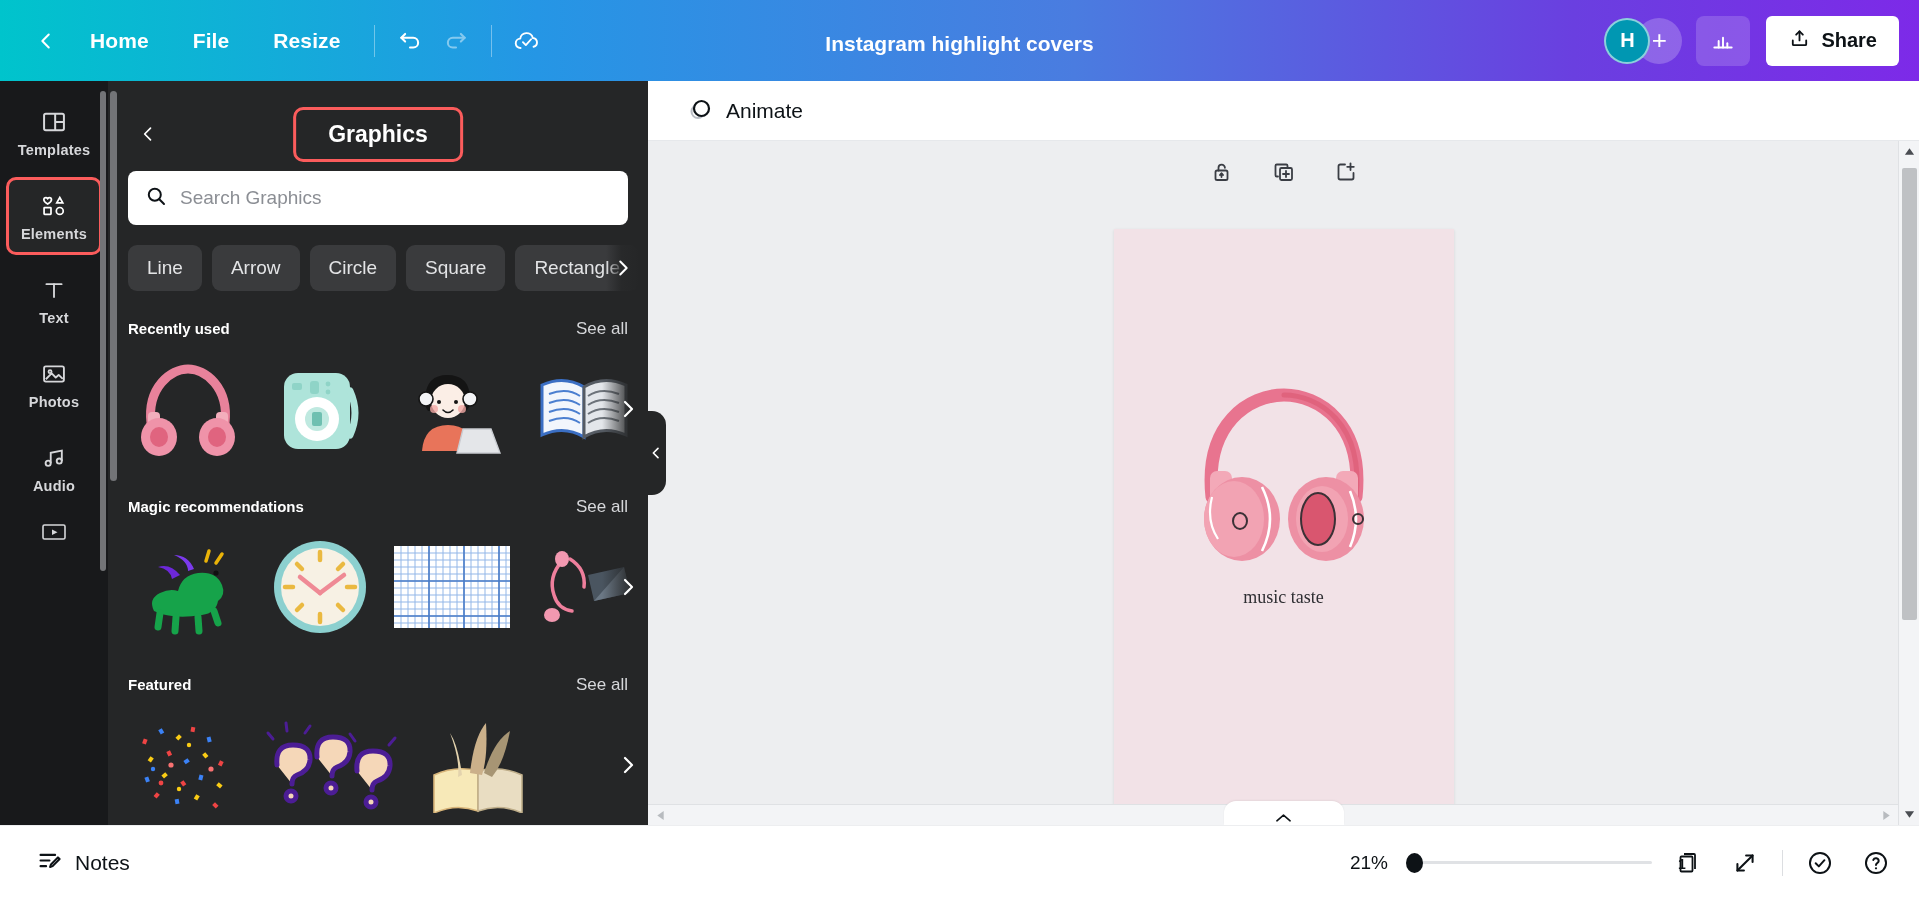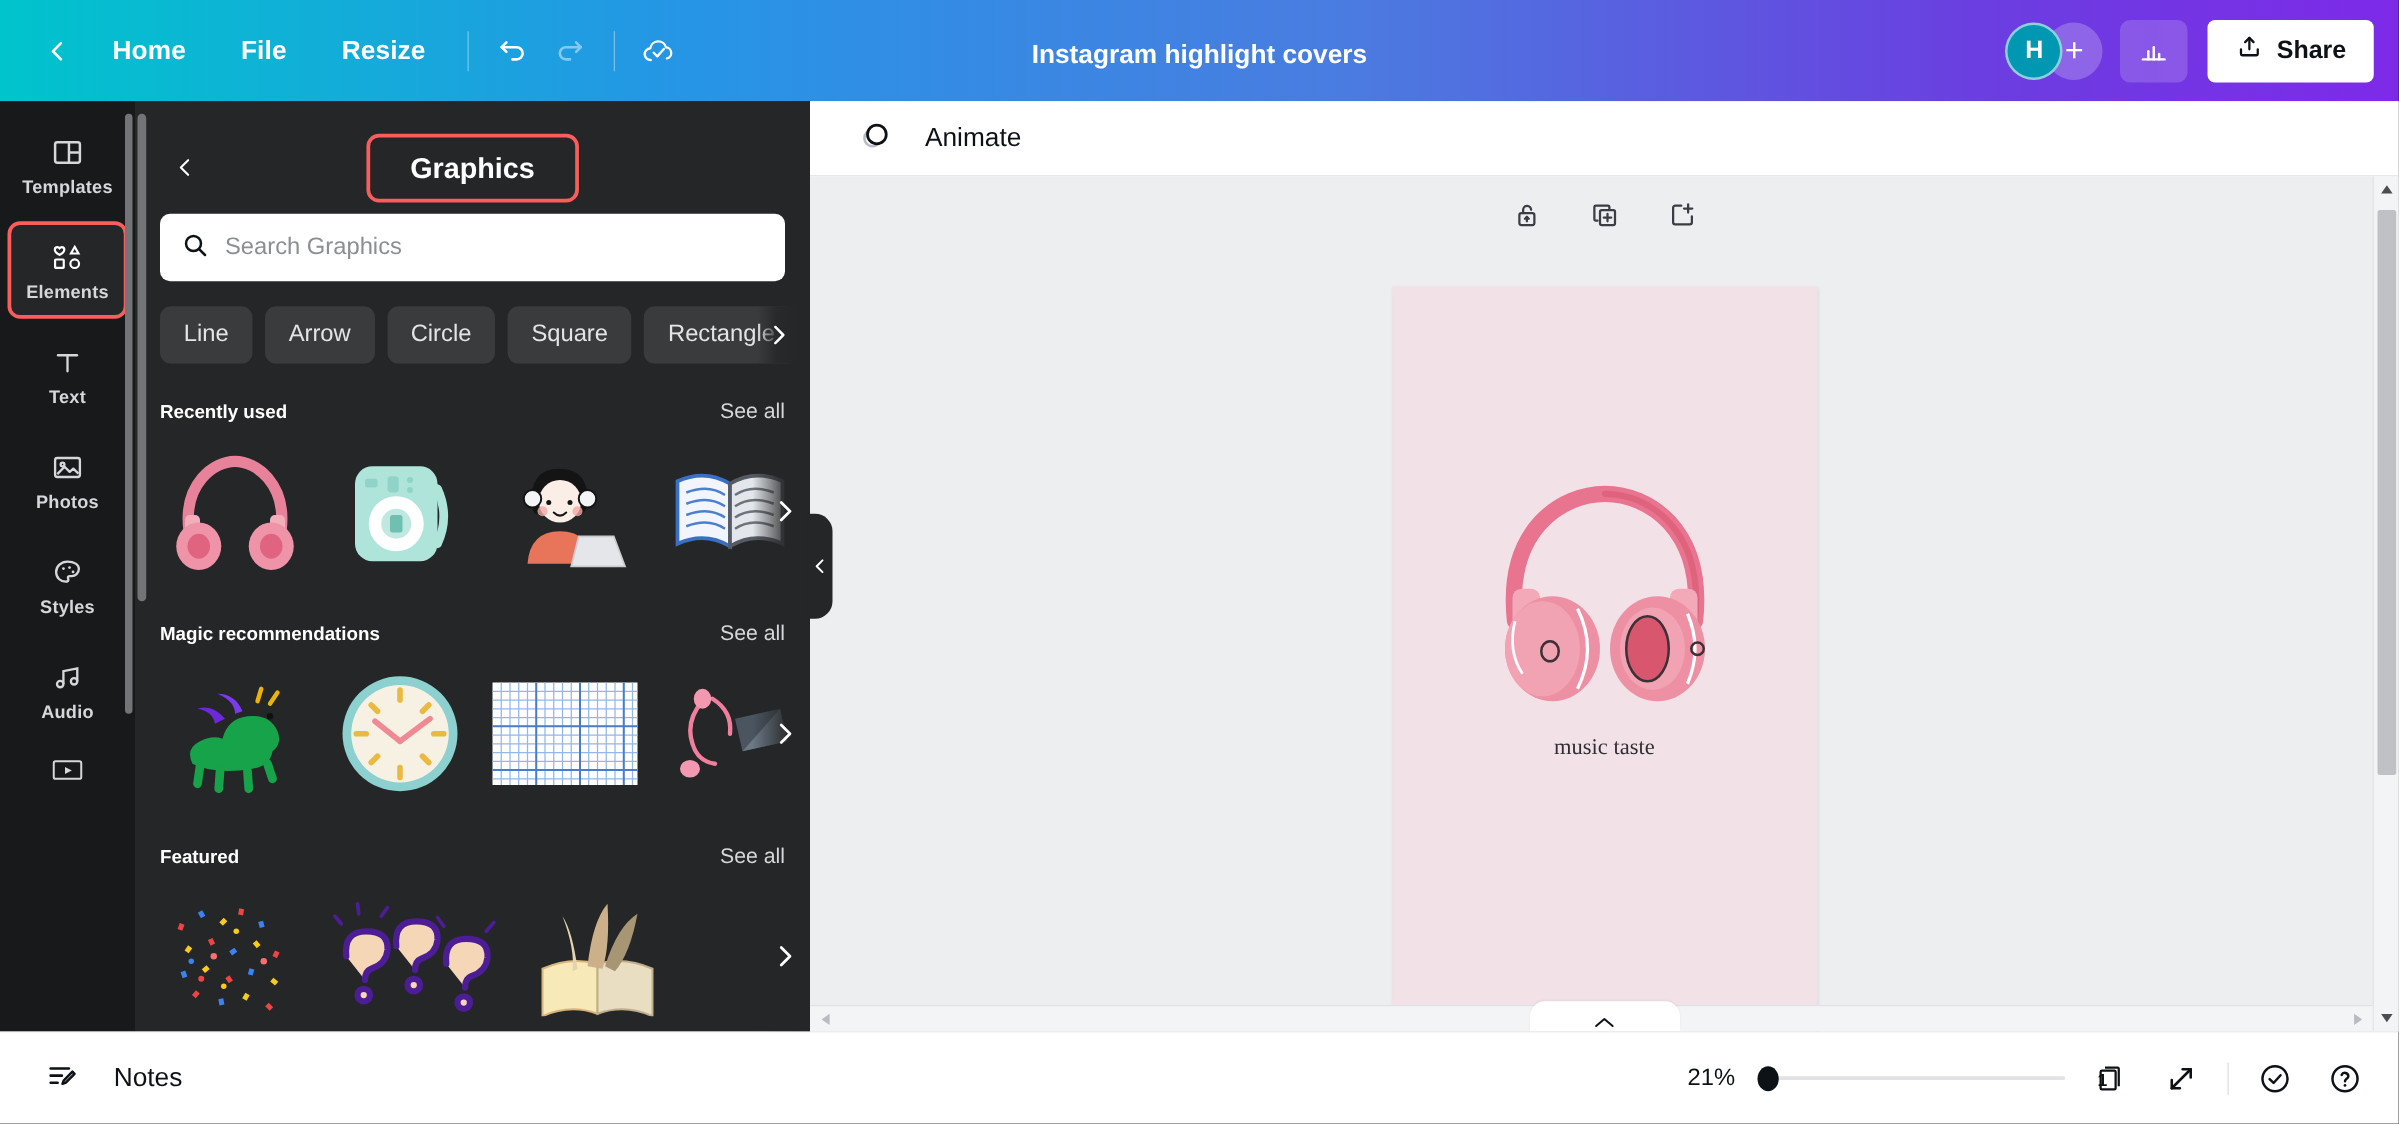--- a/index.html
+++ b/index.html
@@ -176,21 +176,21 @@
   }
 
   
   .editor { flex: 1; display: flex; flex-direction: column; background: #fff; min-width: 0; position: relative; }
   .animate-bar {
     height: 60px; flex: 0 0 60px; background: #fff;
     display: flex; align-items: center; padding-left: 28px; gap: 12px;
     border-bottom: 1px solid #e6e8eb;
   }
   .animate-btn {
-    display: flex; align-items: center; gap: 24px; cursor: pointer;
+    display: flex; align-items: center; gap: 10px; cursor: pointer;
     padding: 6px 10px; border-radius: 6px;
   }
   .animate-label { font-size: 21px; color: #0d1216; }
 
   .canvas-area {
     flex: 1; background: #edeef0; position: relative; overflow: hidden;
   }
   .page-tools {
     position: absolute; left: 50%; transform: translateX(-50%);
     top: 14px; display: flex; gap: 28px; z-index: 3;
@@ -230,21 +230,21 @@
     display: flex; align-items: flex-end; justify-content: center; padding-bottom: 2px;
     cursor: pointer; z-index: 6; box-shadow: 0 -1px 2px rgba(0,0,0,.05);
   }
 
   
   .bottom-bar {
     height: 74px; flex: 0 0 74px; background: #fff;
     display: flex; align-items: center; padding: 0 24px 0 28px; gap: 14px;
     border-top: 1px solid #edeef0;
   }
-  .notes-btn { display: flex; align-items: center; gap: 28px; cursor: pointer; padding: 6px 8px; border-radius: 6px; }
+  .notes-btn { display: flex; align-items: center; gap: 12px; cursor: pointer; padding: 6px 8px; border-radius: 6px; }
   .notes-label { font-size: 21px; color: #0d1216; }
   .zoom-group { margin-left: auto; display: flex; align-items: center; gap: 18px; }
   .zoom-pct { font-size: 19px; color: #0d1216; min-width: 48px; text-align: right; cursor: pointer; }
   .zoom-slider { width: 246px; height: 24px; display: flex; align-items: center; position: relative; cursor: pointer; }
   .zoom-track { position: absolute; left: 0; right: 0; height: 3px; background: #e0e2e5; border-radius: 2px; }
   .zoom-thumb { position: absolute; left: 0; width: 17px; height: 20px; border-radius: 50%; background: #0d1216; cursor: grab; }
   .bb-icon { width: 38px; height: 38px; display: flex; align-items: center; justify-content: center; cursor: pointer; color: #0d1216; position: relative; }
   .bb-divider { width: 1px; height: 26px; background: #dcdee1; }
   .page-count {
     position: absolute; font-size: 14px; font-weight: 700; color: #0d1216;
@@ -357,31 +357,20 @@
         <span class="rail-icon">
           <svg width="28" height="28" viewBox="0 0 24 24" fill="none" stroke="#d6d7da" stroke-width="1.6" stroke-linejoin="round">
               <rect x="3.5" y="5.5" width="17" height="13" rx="1.5"></rect>
               <circle cx="8.6" cy="10" r="1.3"></circle>
               <polyline points="5 16.5 10 11.5 13.5 15 16 12.8 19.5 16.2"></polyline>
             </svg>
         </span>
         <span class="rail-label">Photos</span>
       </div>
 
-      <div class="rail-item">
-        <span class="rail-icon">
-          <svg width="28" height="28" viewBox="0 0 24 24" fill="none" stroke="#d6d7da" stroke-width="1.6">
-              <path d="M12 4.5c-4.4 0-7.8 3.2-7.8 7.2 0 3.9 3 6.6 6.6 6.6 1.2 0 1.8-.7 1.8-1.5 0-.5-.3-.8-.3-1.3 0-.6.5-1 1.2-1h1.3c2.6 0 5-2 5-5 0-2.9-3.1-5-7.8-5z"></path>
-              <circle cx="9.2" cy="9.3" r=".95" fill="#d6d7da" stroke="none"></circle>
-              <circle cx="13.4" cy="8.6" r=".95" fill="#d6d7da" stroke="none"></circle>
-              <circle cx="15.8" cy="11.6" r=".95" fill="#d6d7da" stroke="none"></circle>
-            </svg>
-        </span>
-        <span class="rail-label">Styles</span>
-      </div>
 
       <div class="rail-item">
         <span class="rail-icon">
           <svg width="28" height="28" viewBox="0 0 24 24" fill="none" stroke="#d6d7da" stroke-width="1.6">
               <circle cx="7" cy="16.5" r="2.2"></circle>
               <circle cx="16.5" cy="14.6" r="2.2"></circle>
               <path d="M9.2 16.5V7.6l9.5-1.9v8.9"></path>
             </svg>
         </span>
         <span class="rail-label">Audio</span>

